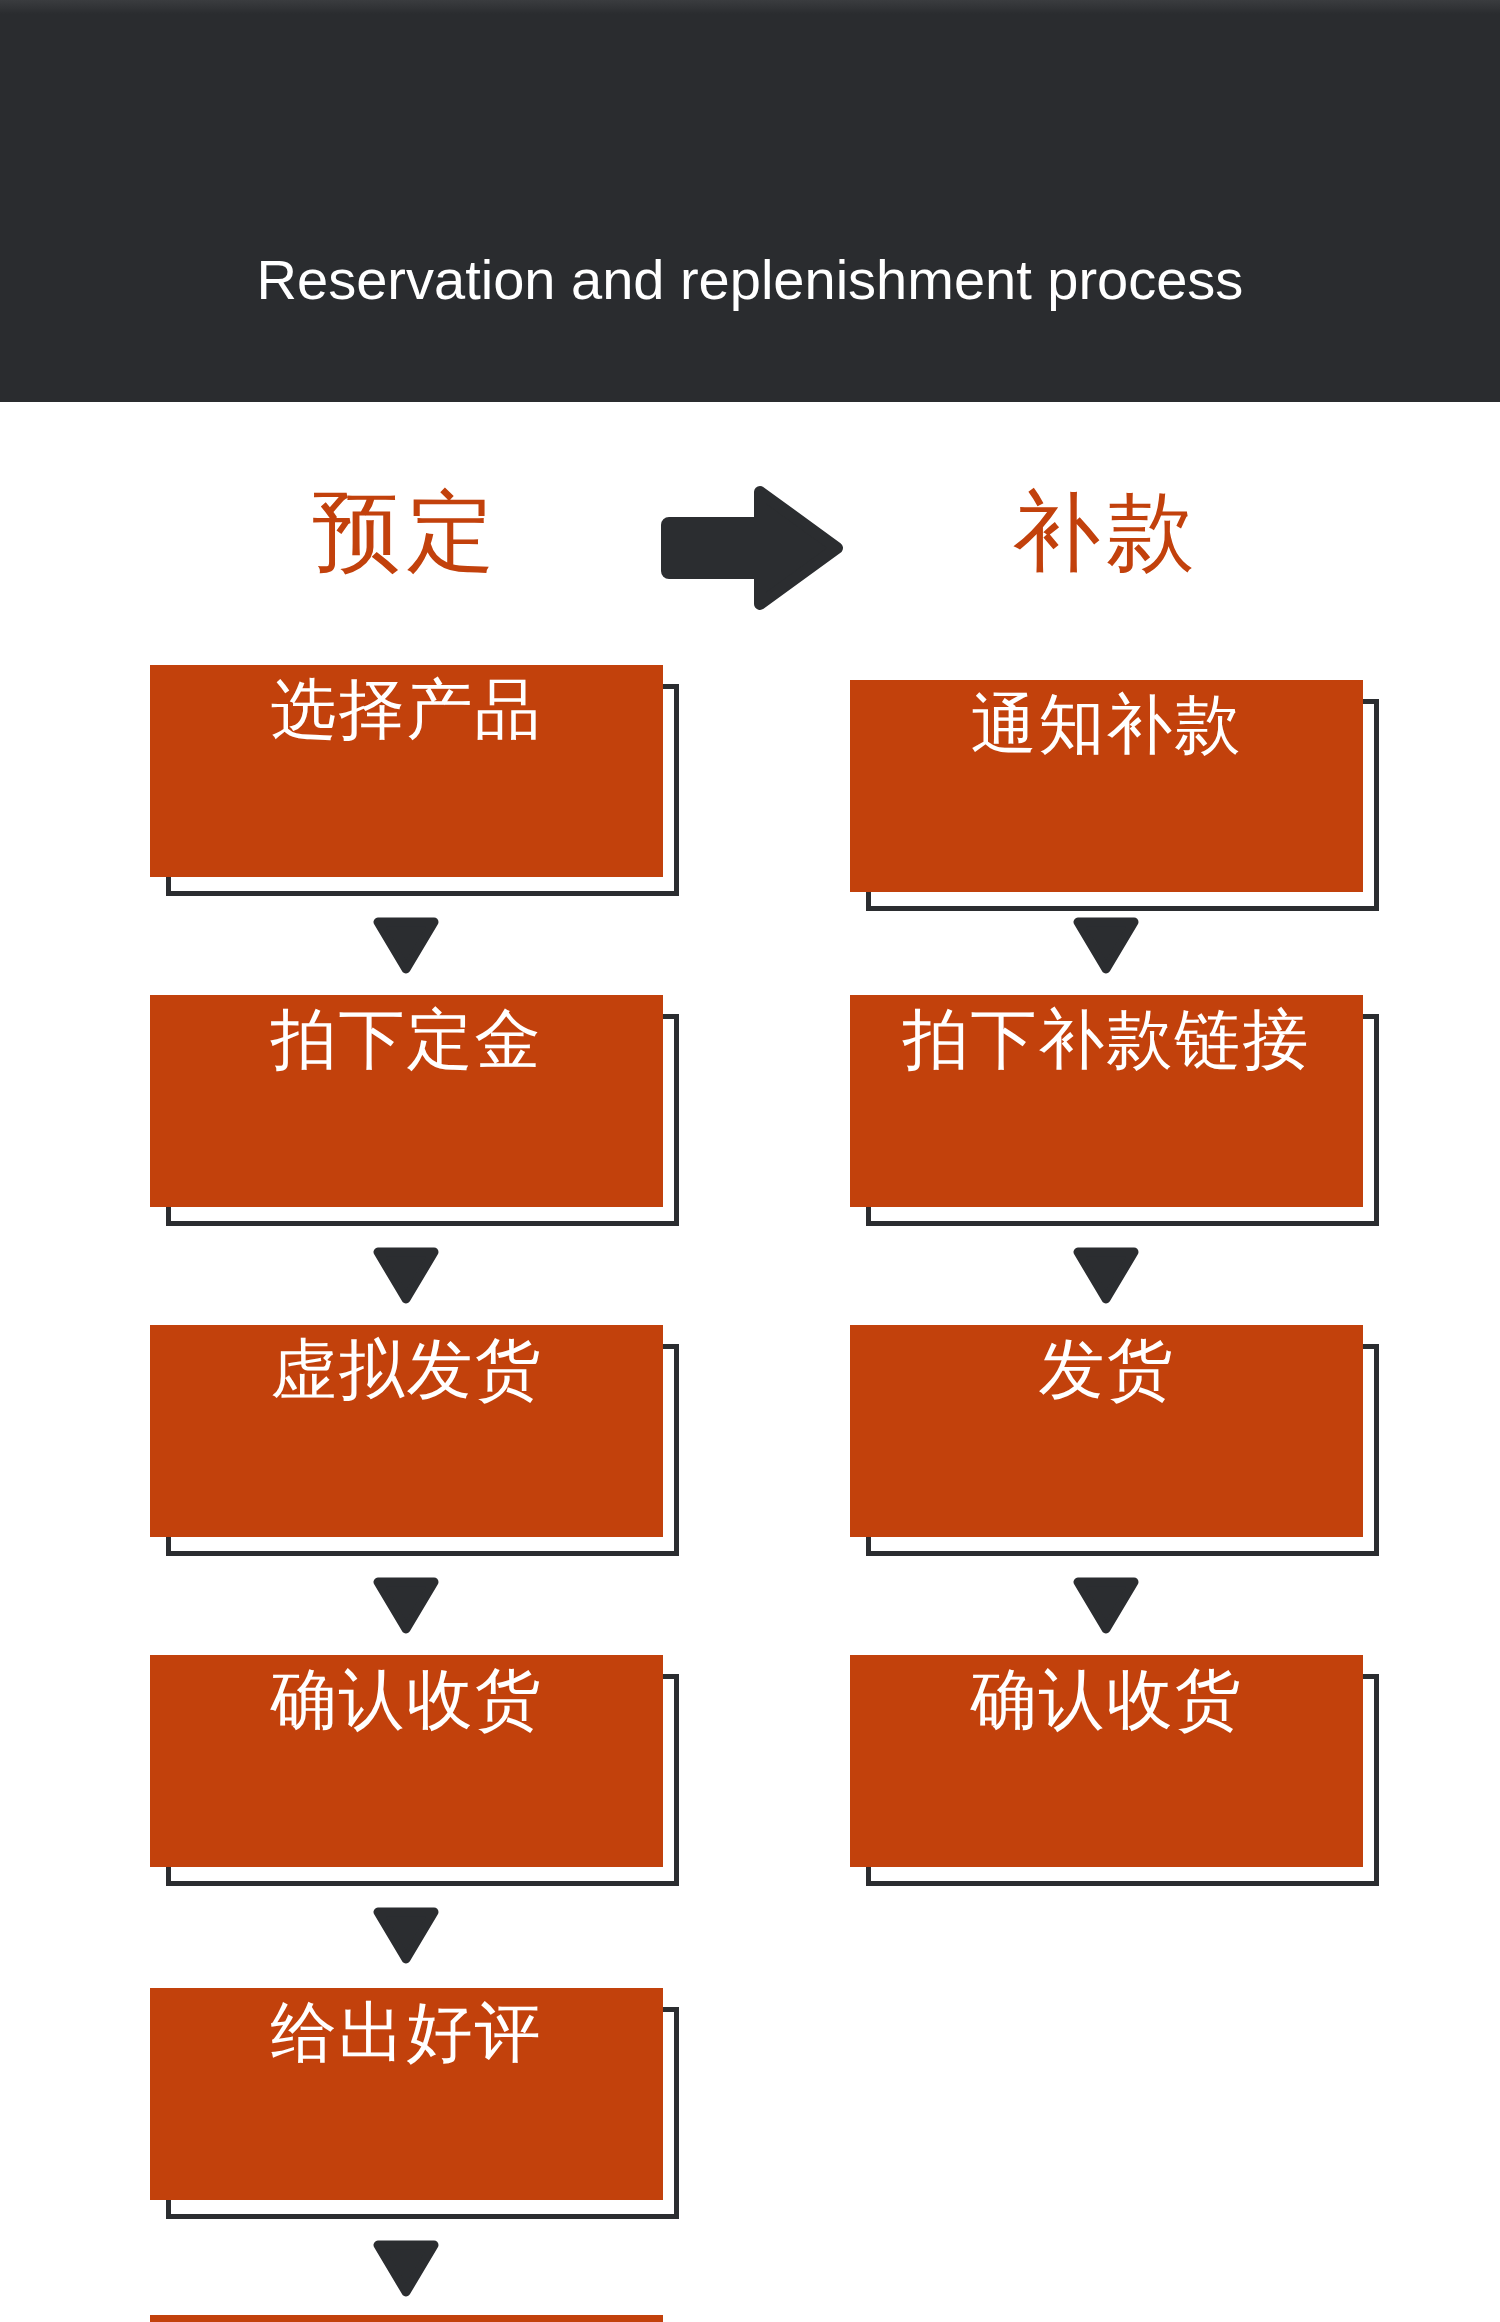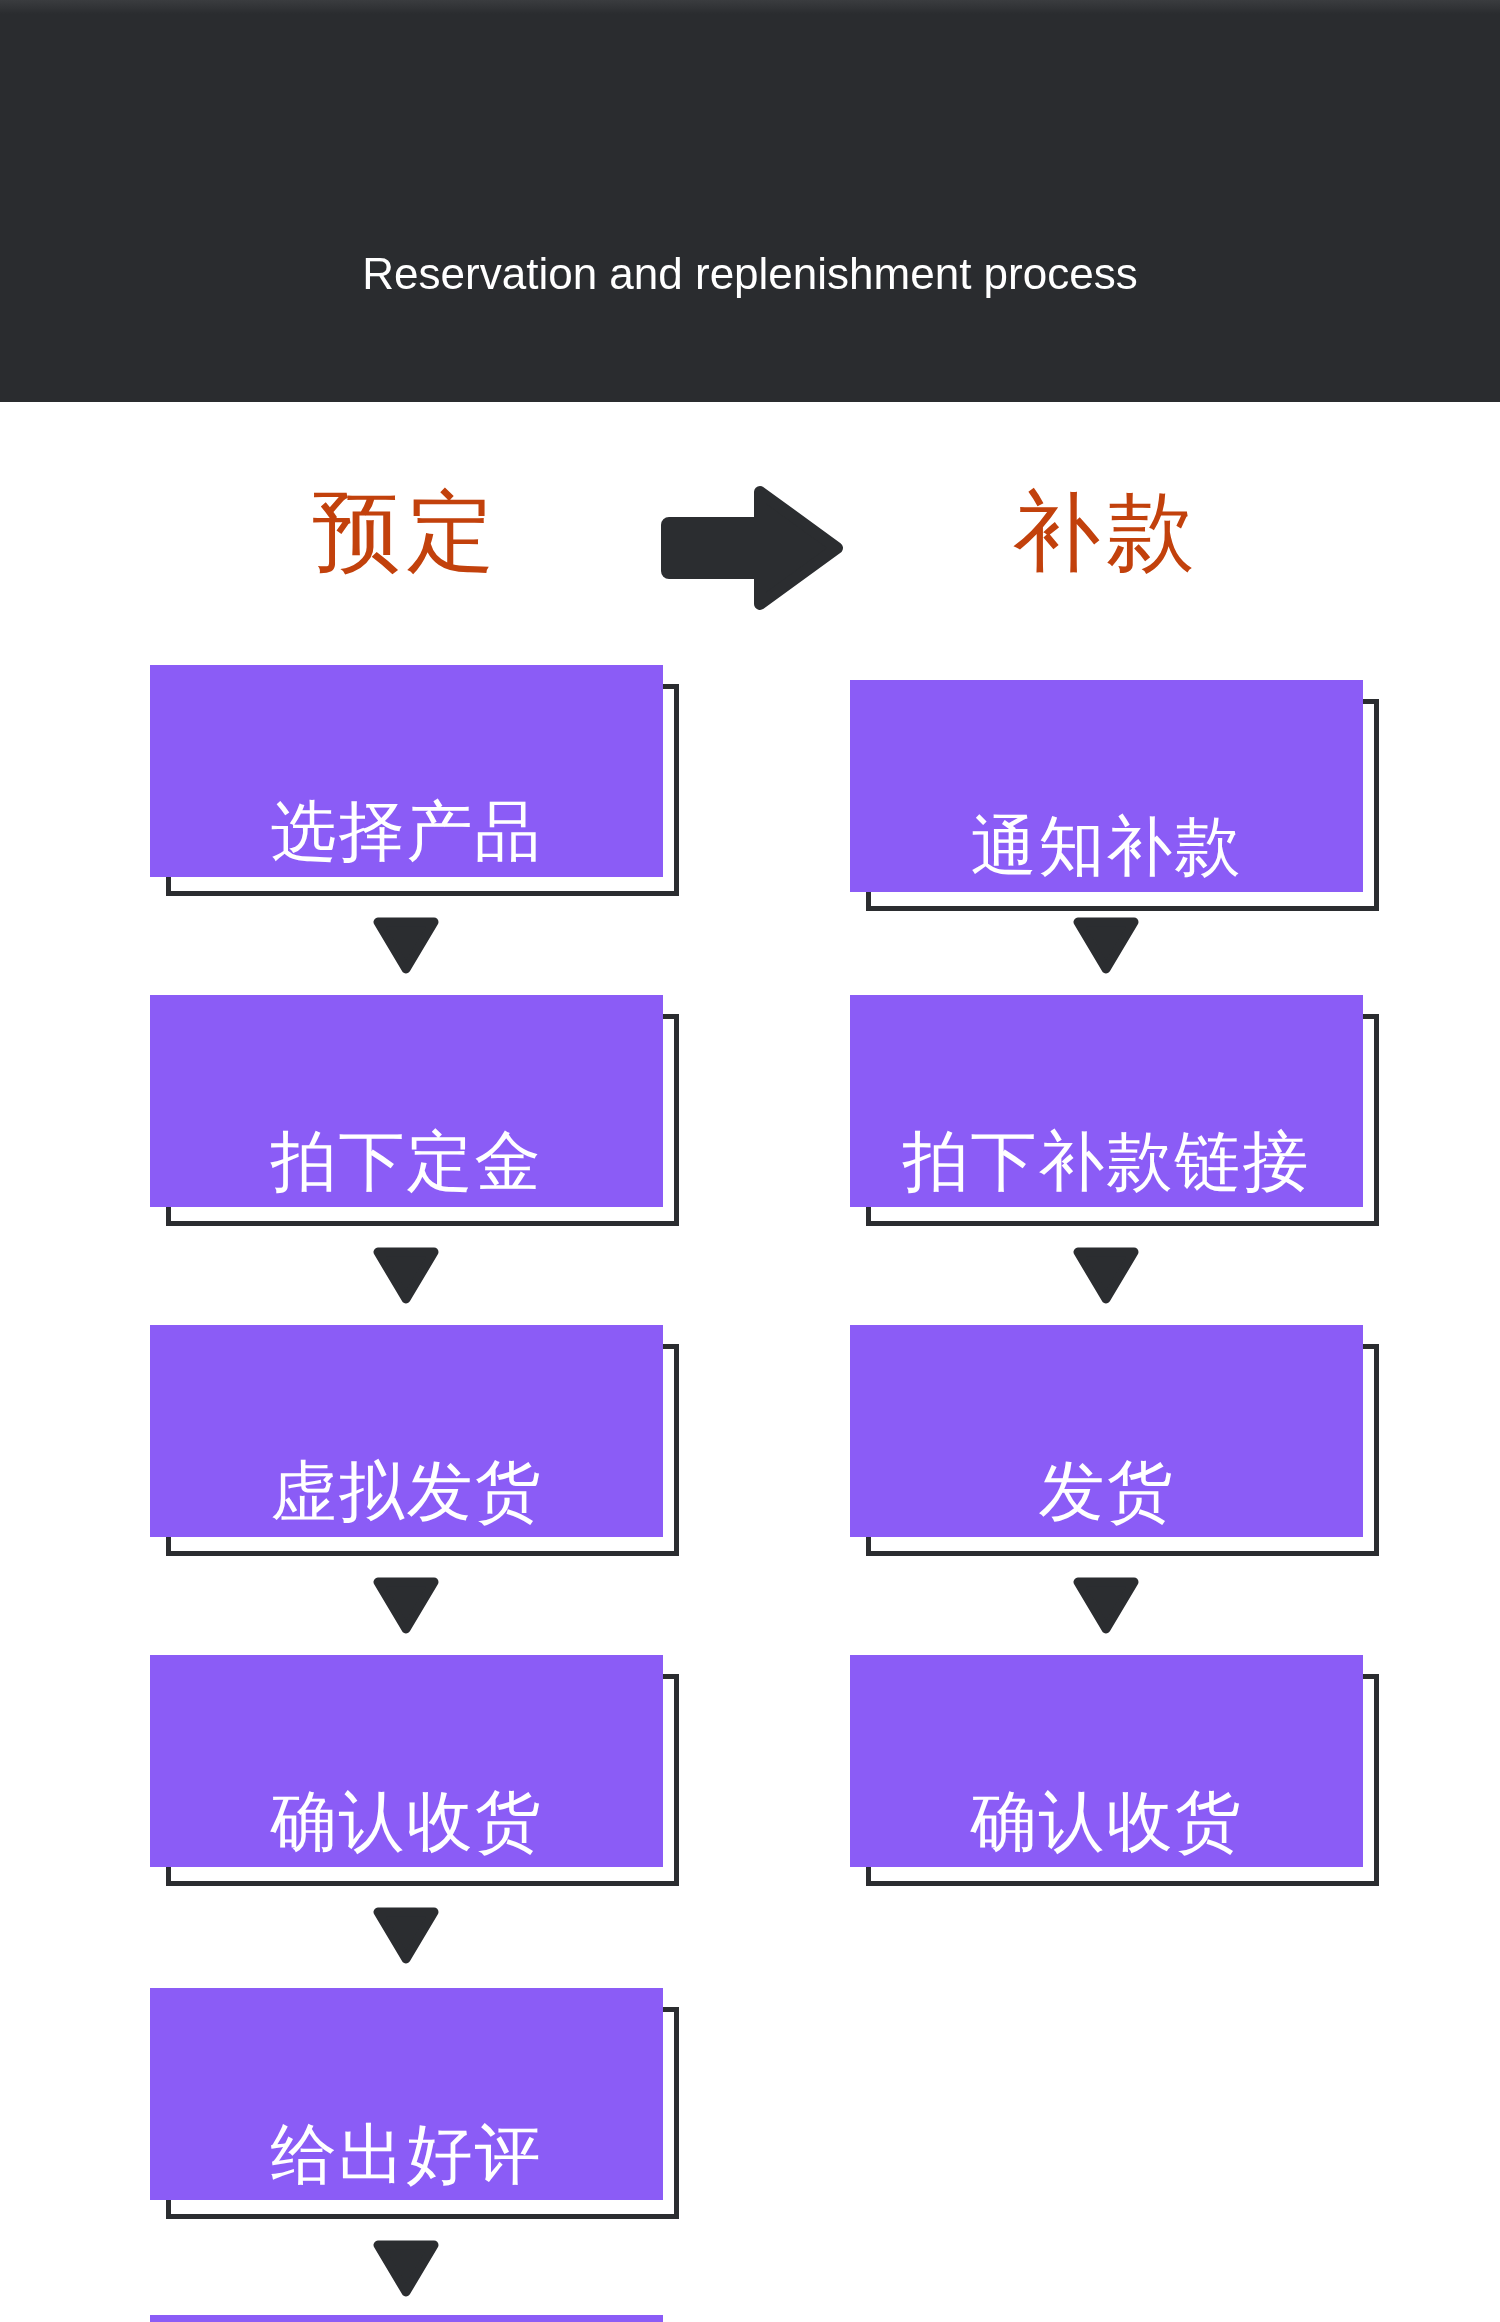--- a/index.html
+++ b/index.html
@@ -14,21 +14,21 @@
     position:absolute; left:0; top:0; width:1500px; height:402px;
     background:linear-gradient(#3a3c3f 0px, #2a2c2f 14px, #2a2c2f 100%);
   }
   .title {
     position:absolute; top:52px; left:0; width:1500px;
     text-align:center; color:#ffffff; font-size:172px; font-weight:300;
     line-height:1; letter-spacing:14px; white-space:nowrap;
   }
   .subtitle {
     position:absolute; top:252px; left:0; width:1500px;
-    text-align:center; color:#ffffff; font-size:44px; font-weight:300;
+    text-align:center; color:#ffffff; font-size:56px; font-weight:300;
     line-height:1; white-space:nowrap;
   }
 
   
   .col-label {
     position:absolute; top:488px; width:513px; text-align:center;
     color:#c2410c; font-size:88px; line-height:1; letter-spacing:6px;
     font-weight:400; white-space:nowrap;
   }
   .col-label.left  { left:150px; }
@@ -36,22 +36,22 @@
   .flow-arrow { position:absolute; left:659px; top:484px; width:186px; height:128px; }
 
   
   .step { position:absolute; width:513px; height:212px; }
   .step .shadow {
     position:absolute; left:16px; top:19px; width:513px; height:212px;
     box-sizing:border-box; border:5px solid #2b2d30; background:#ffffff;
   }
   .step .face {
     position:absolute; left:0; top:0; width:513px; height:212px;
-    background:#8b5cf6; color:#ffffff;
-    display:flex; align-items:flex-end; justify-content:center;
+    background:#c2410c; color:#ffffff;
+    display:flex; align-items:flex-start; justify-content:center;
     font-size:66px; letter-spacing:2px; font-weight:300; white-space:nowrap;
   }
   .step.partial { top:2315px; left:150px; height:60px; }
   .step.partial .face { height:60px; }
 
   
   .l0 { left:150px; top:665px; }
   .l1 { left:150px; top:995px; }
   .l2 { left:150px; top:1325px; }
   .l3 { left:150px; top:1655px; }

